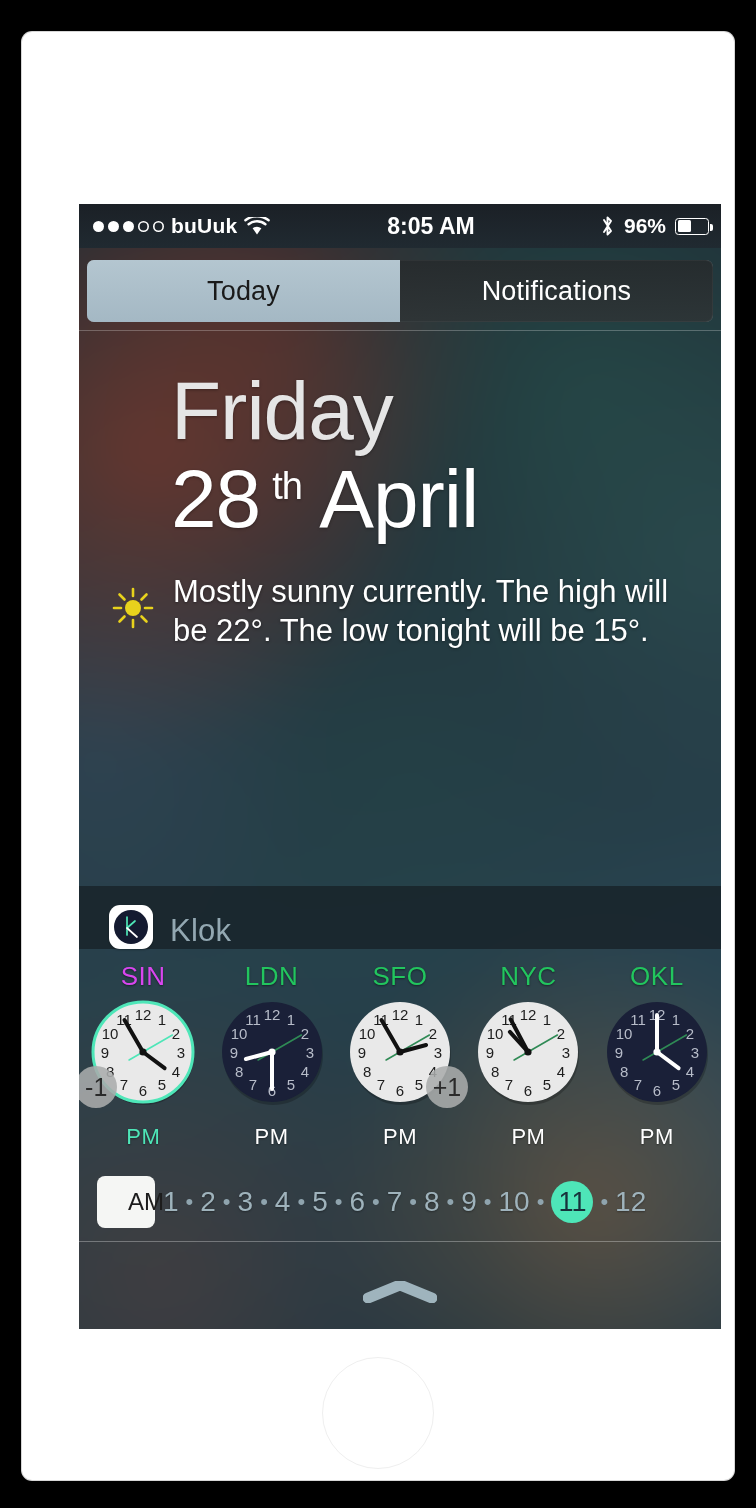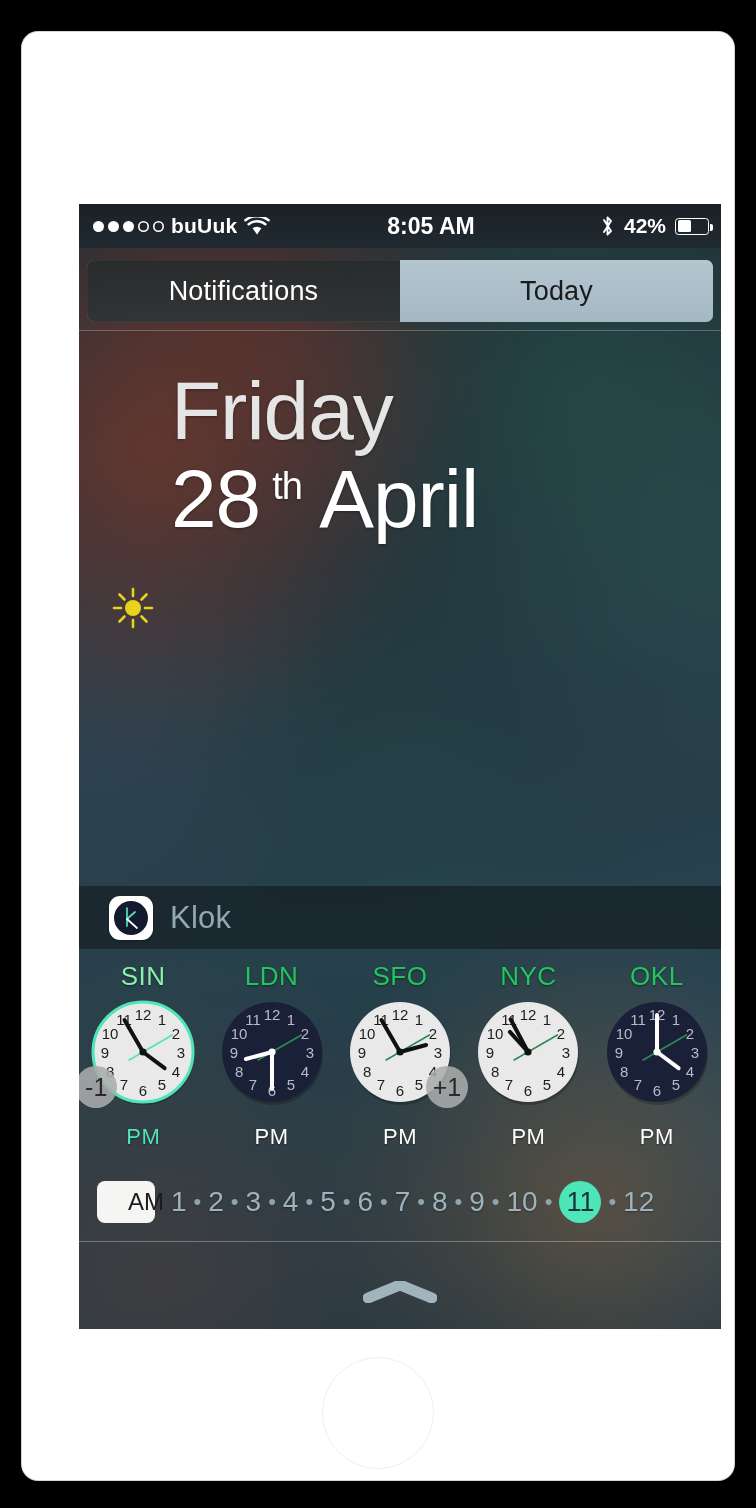--- a/index.html
+++ b/index.html
@@ -7,21 +7,21 @@
     width:756px; height:1508px; background:#000;
     font-family:"Liberation Sans", sans-serif;
     overflow:hidden;
   }
 
   
   #phone{
     position:absolute; left:22px; top:32px;
     width:712px; height:1448px;
     background:#ffffff;
-    border-radius:16px;
+    border-radius:10px;
     box-shadow:0 0 0 1px #d6d6d6;
   }
 
   #home-button{
     position:absolute; left:50%; top:1325px;
     transform:translateX(-50%);
     width:112px; height:112px;
     border-radius:50%;
     border:1.5px solid #efefef;
   }
@@ -107,60 +107,60 @@
   .weather-text{
     color:#fff; font-size:31px; line-height:1.27; font-weight:400;
     text-shadow:0 1px 3px rgba(0,0,0,.4);
     max-width:500px;
   }
 
   
   #klok-header{
     position:absolute; left:0; top:682px; width:642px; height:63px;
     background:rgba(24,34,40,.80);
-    display:flex; align-items:center; gap:17px; padding-left:30px;
+    display:flex; align-items:flex-end; gap:17px; padding-left:30px;
   }
   #klok-icon{
     width:44px; height:44px; border-radius:11px; background:#fff;
     display:flex; align-items:center; justify-content:center; flex:0 0 44px;
     box-shadow:0 1px 2px rgba(0,0,0,.3);
   }
   #klok-title{ color:#93a8b2; font-size:31px; font-weight:400; letter-spacing:.2px;}
 
   #clock-row{
     position:absolute; left:0; top:745px; width:642px; height:220px;
     display:flex;
   }
   .clock-cell{ flex:1; position:relative; display:flex; flex-direction:column;
                align-items:center; padding-top:12px;}
   .city{ font-size:26px; letter-spacing:.5px; color:#22c55e;
          text-shadow:0 1px 2px rgba(0,0,0,.45); margin-bottom:6px;}
-  .city.accent{ color:#86efac; }
+  .city.accent{ color:#d946ef; }
   .dial-wrap{ position:relative; width:108px; height:108px;}
   .offset-badge{
     position:absolute; width:42px; height:42px; border-radius:50%;
     background:rgba(170,172,172,.88); color:#2a2a2a;
     font-size:25px; display:flex; align-items:center; justify-content:center;
     z-index:3;
   }
   .offset-badge.left{ left:-14px; bottom:-2px; }
   .offset-badge.right{ right:-14px; bottom:-2px; }
   .ampm{ font-size:22px; color:#fff; margin-top:18px; letter-spacing:.5px;
          text-shadow:0 1px 2px rgba(0,0,0,.4);}
   .ampm.accent{ color:#4ee6b8; }
 
   
   #timeline{
     position:absolute; left:0; top:965px; width:642px; height:66px;
     display:flex; align-items:center; padding-left:18px;
   }
   #ampm-chip{
-    width:58px; height:42px; border-radius:8px; background:#f5f6f4;
+    width:58px; height:52px; border-radius:8px; background:#f5f6f4;
     color:#1c1c1c; font-size:24px; display:flex; align-items:center;
-    justify-content:center; flex:0 0 58px; margin-right:16px;padding-left:40px;
+    justify-content:center; flex:0 0 58px; margin-right:8px;padding-left:40px;
   }
   #hours{ display:flex; align-items:center; flex:1; }
   .hour{ color:#9fb3bc; font-size:28px; text-shadow:0 1px 2px rgba(0,0,0,.35);
          display:flex; align-items:center; justify-content:center;}
   .hour.sel{ width:42px; height:42px; border-radius:50%; background:#4ee6b8;
              color:#17313a; font-size:27px; text-shadow:none;}
   .sep{ color:#8fa4ae; font-size:22px; margin:0 7px 0 7px;}
 
   #timeline-divider{
     position:absolute; left:0; top:1037px; width:642px; height:1px;
@@ -199,30 +199,30 @@
       </div>
 
       <div class="sb-center">8:05 AM</div>
 
       <div class="sb-right">
         <span style="display:inline-flex;">
           <svg width="15" height="24" viewBox="0 0 15 24">
             <path d="M4 6 L11 17 L7.5 20.5 V3.5 L11 7 L4 18" stroke="#fff" stroke-width="1.9" fill="none" stroke-linejoin="round" stroke-linecap="round"></path>
           </svg>
         </span>
-        <span class="batt-pct">42%</span>
+        <span class="batt-pct">96%</span>
         <span class="battery">
             <i style="width: 42%;"></i>
           </span>
       </div>
     </div>
 
     <div id="tabs">
+      <div class="tab active">Today</div>
       <div class="tab inactive">Notifications</div>
-      <div class="tab active">Today</div>
     </div>
 
     <div id="date-block">
       <div class="hairline"></div>
       <div class="date-day">Friday</div>
       <div class="date-sub"><span>28</span><sup>th</sup> <span>April</span></div>
     </div>
 
     <div id="weather">
       <div id="sun-icon">
@@ -233,20 +233,21 @@
             <line x1="22" y1="34" x2="22" y2="41"></line>
             <line x1="3" y1="22" x2="10" y2="22"></line>
             <line x1="34" y1="22" x2="41" y2="22"></line>
             <line x1="8.5" y1="8.5" x2="13.5" y2="13.5"></line>
             <line x1="30.5" y1="30.5" x2="35.5" y2="35.5"></line>
             <line x1="35.5" y1="8.5" x2="30.5" y2="13.5"></line>
             <line x1="13.5" y1="30.5" x2="8.5" y2="35.5"></line>
           </g>
         </svg>
       </div>
+      <div class="weather-text">Mostly sunny currently. The high will be 22°. The low tonight will be 15°.</div>
     </div>
 
     <div id="klok-header">
       <div id="klok-icon">
         <svg width="38" height="38" viewBox="0 0 38 38">
           <circle cx="19" cy="19" r="17" fill="#141a30"></circle>
           <g stroke="#4ee6b8" stroke-width="1.7" fill="none" stroke-linecap="round">
             <line x1="15" y1="9" x2="15" y2="27"></line>
             <line x1="15" y1="20" x2="23" y2="13"></line>
           </g>

